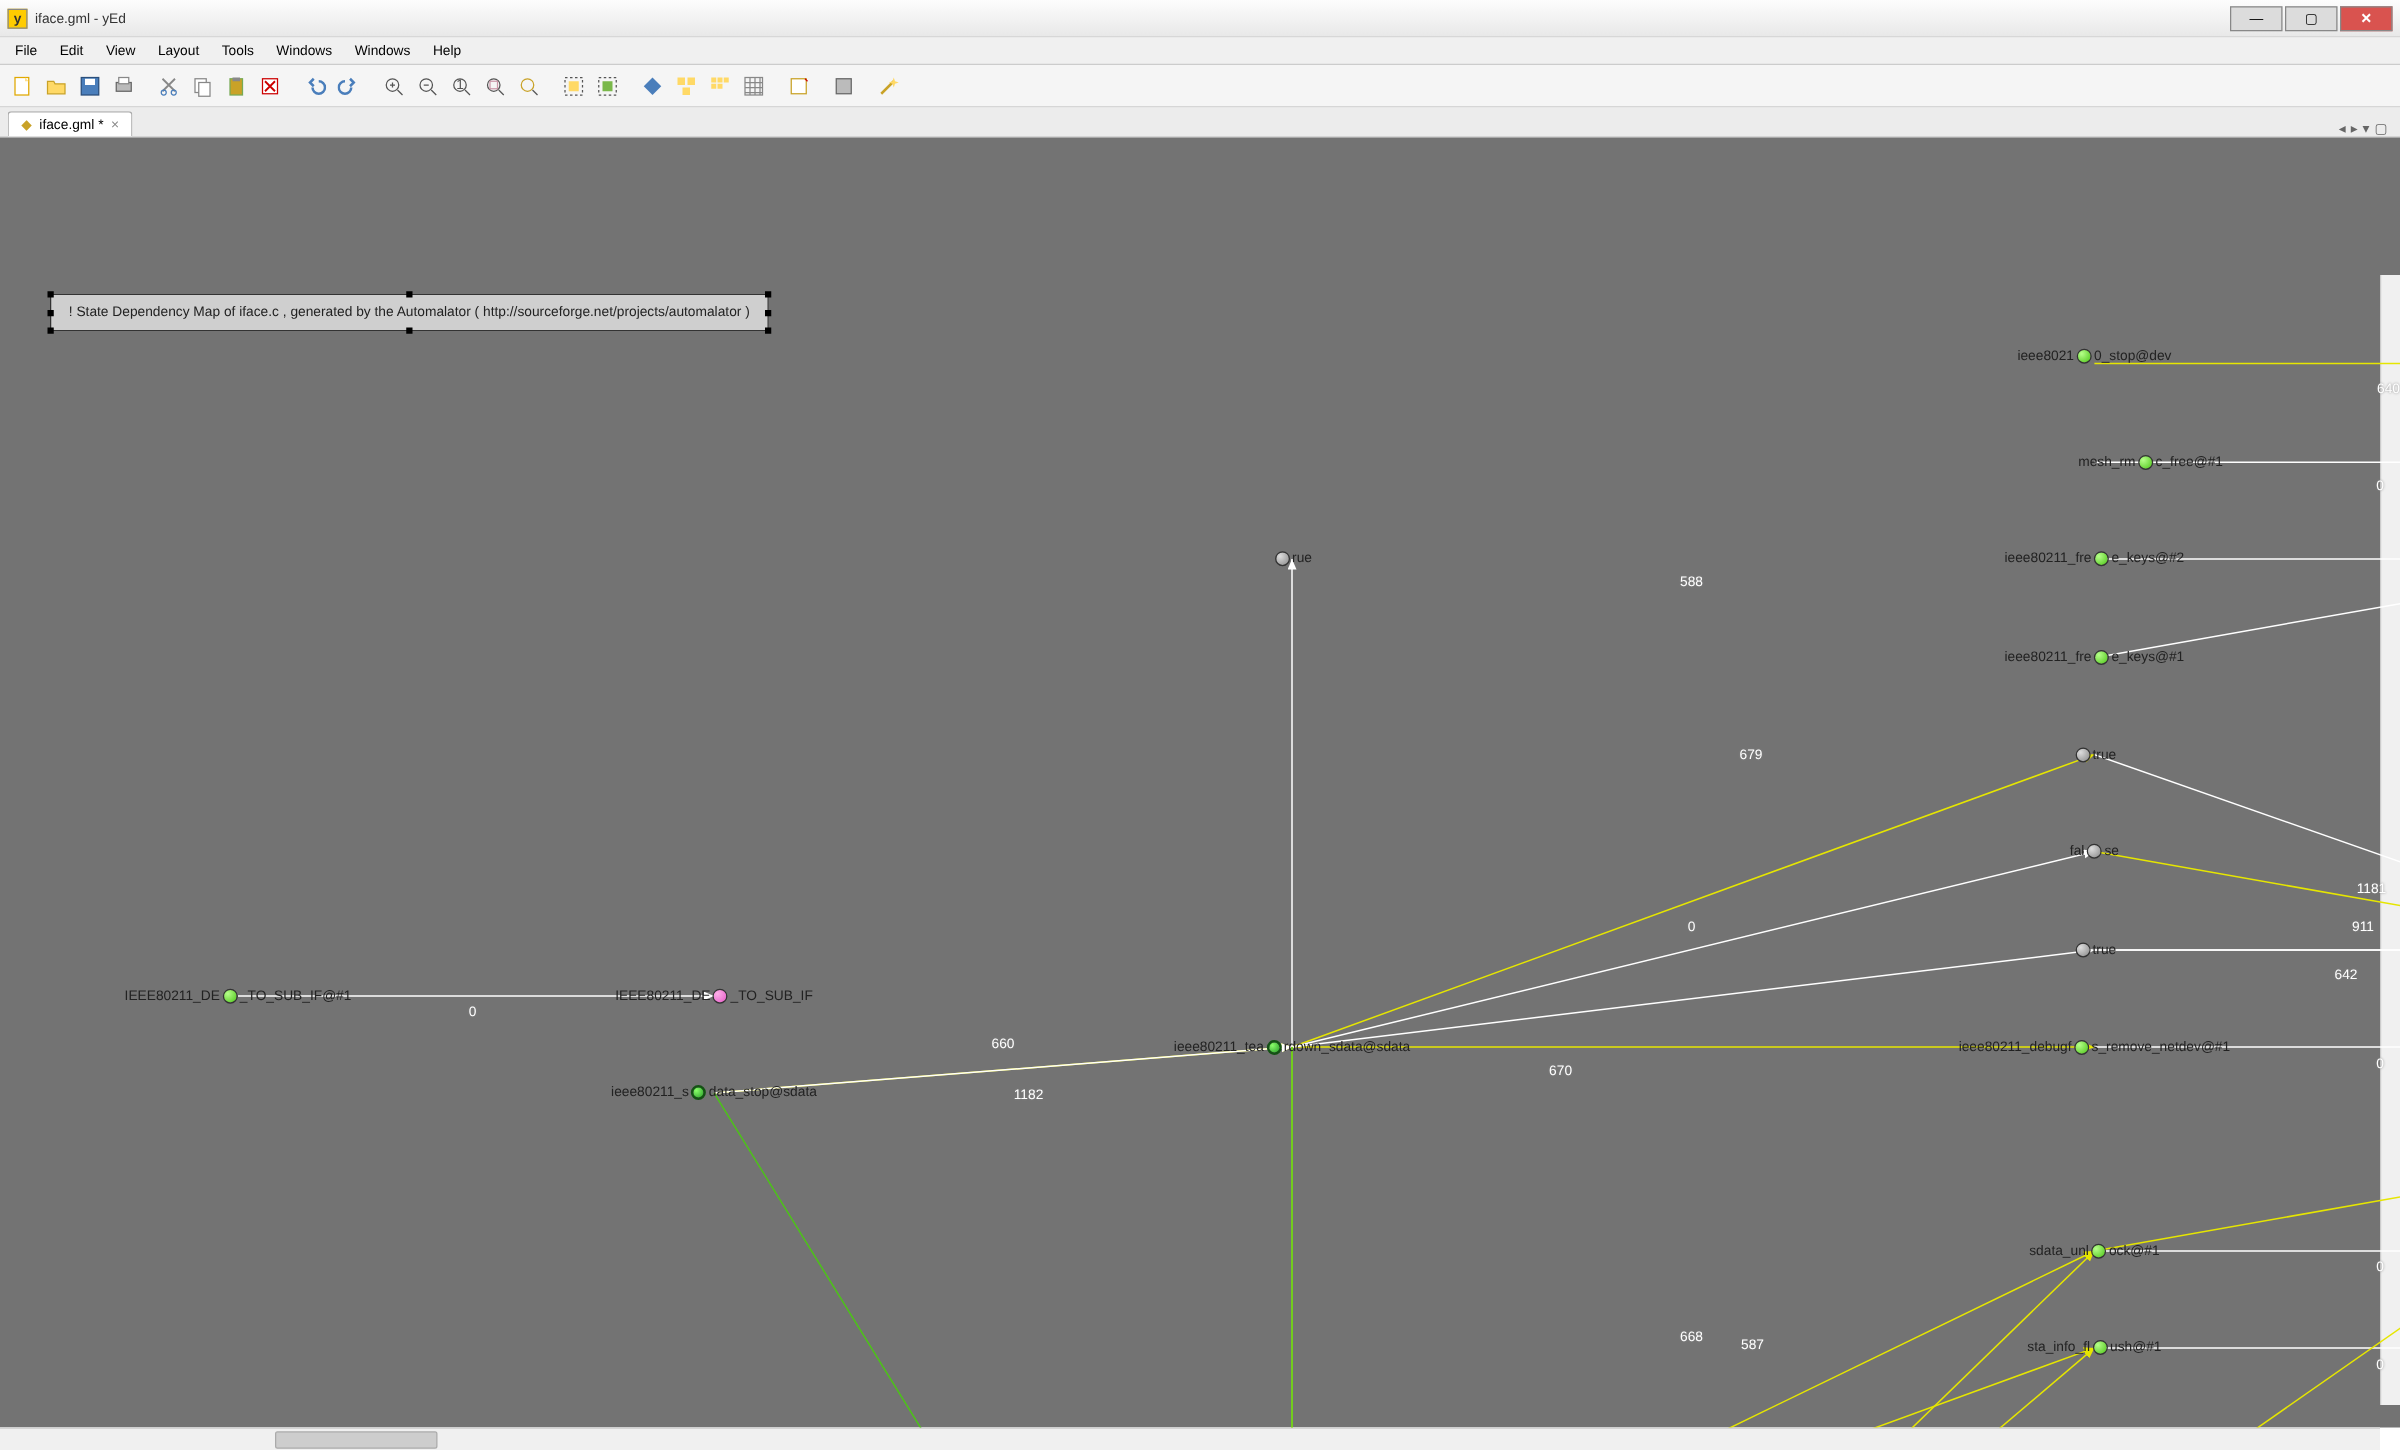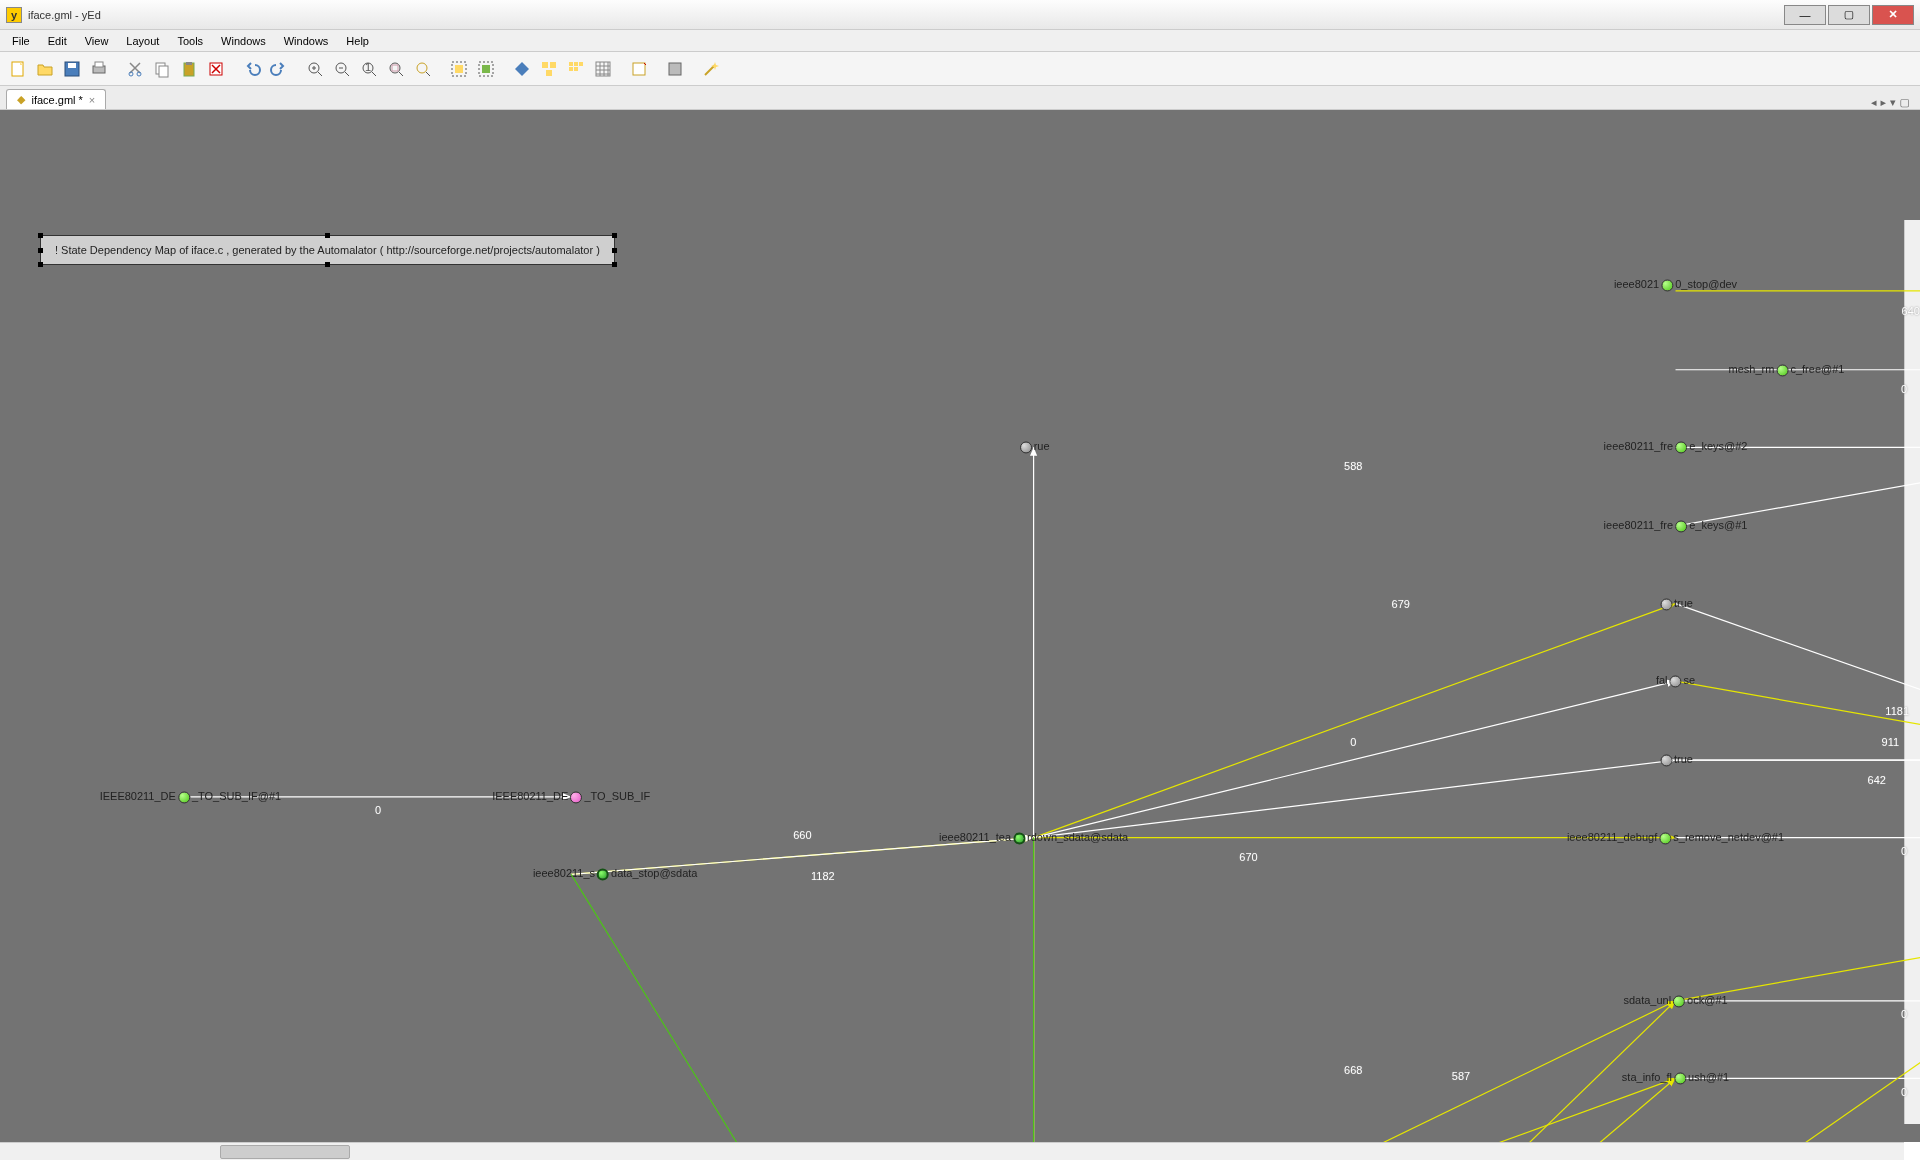--- a/index.html
+++ b/index.html
@@ -313,42 +313,42 @@
         <line x1="2121.6000000000004" y1="1123.3600000000001" x2="2543.2000000000003" y2="1123.3600000000001" stroke="#fff" stroke-width="1.2" marker-end="url(#arr-w)"></line>
         <line x1="2121.6000000000004" y1="1202.24" x2="2556.8" y2="1202.24" stroke="#fff" stroke-width="1.2" marker-end="url(#arr-w)"></line>
         <line x1="2121.6000000000004" y1="1357.2800000000002" x2="2559.52" y2="1357.2800000000002" stroke="#fff" stroke-width="1.2" marker-end="url(#arr-w)"></line>
         <line x1="2121.6000000000004" y1="1434.8000000000002" x2="2543.2000000000003" y2="1434.8000000000002" stroke="#fff" stroke-width="1.2" marker-end="url(#arr-w)"></line>
         <line x1="2121.6000000000004" y1="1513.68" x2="2522.8" y2="1513.68" stroke="#fff" stroke-width="1.2" marker-end="url(#arr-w)"></line>
         <line x1="2121.6000000000004" y1="650.08" x2="2537.76" y2="968.32" stroke="#4cc417" stroke-width="1.2" marker-end="url(#arr-g)"></line>
         <line x1="1675.5200000000002" y1="890.8000000000001" x2="2121.6000000000004" y2="811.9200000000001" stroke="#e6e600" stroke-width="1.2" marker-end="url(#arr-y)"></line>
       </svg>
   <div class="node" style="left: 190.4px; top: 686.8px;"><span>IEEE80211_DE</span><span class="dot g-green"></span><span></span><span>_TO_SUB_IF@#1</span></div>
       <div class="node" style="left: 571.2px; top: 686.8px;"><span>IEEE80211_DE</span><span class="dot g-pink"></span><span></span><span>_TO_SUB_IF</span></div>
-      <div class="node" style="left: 571.2px; top: 764.32px; margin-left: 44px;"><span>ieee80211_s</span><span class="dot g-dgreen"></span><span>data</span><span>_stop@sdata</span></div>
+      <div class="node" style="left: 571.2px; top: 764.32px;"><span>ieee80211_s</span><span class="dot g-dgreen"></span><span>data</span><span>_stop@sdata</span></div>
       <div class="node" style="left: 1033.6px; top: 727.6px;"><span>ieee80211_tea</span><span class="dot g-dgreen"></span><span>rdow</span><span>n_sdata@sdata</span></div>
       <div class="node" style="left: 1033.6px; top: 337.28px;"><span></span><span class="dot g-gray"></span><span></span><span>rue</span></div>
       <div class="node" style="left: 1675.52px; top: 175px;"><span>ieee8021</span><span class="dot g-green"></span><span>0</span><span>_stop@dev</span></div>
-      <div class="node" style="left: 1770px; top: 259.76px; padding-left: 33px;"><span>mesh_rm</span><span class="dot g-green"></span><span>c_f</span><span>ree@#1</span></div>
+      <div class="node" style="left: 1704px; top: 259.76px; padding-left: 33px;"><span>mesh_rm</span><span class="dot g-green"></span><span>c_f</span><span>ree@#1</span></div>
       <div class="node" style="left: 1675.52px; top: 337.28px;"><span>ieee80211_fre</span><span class="dot g-green"></span><span>e</span><span>_keys@#2</span></div>
       <div class="node" style="left: 1675.52px; top: 416.16px;"><span>ieee80211_fre</span><span class="dot g-green"></span><span>e</span><span>_keys@#1</span></div>
       <div class="node" style="left: 1675.52px; top: 493.68px;"><span></span><span class="dot g-gray"></span><span>t</span><span>rue</span></div>
       <div class="node" style="left: 1675.52px; top: 571.2px;"><span>fal</span><span class="dot g-gray"></span><span>se</span><span></span></div>
       <div class="node" style="left: 1675.52px; top: 650.08px;"><span></span><span class="dot g-gray"></span><span>t</span><span>rue</span></div>
       <div class="node" style="left: 1675.52px; top: 727.6px;"><span>ieee80211_debugf</span><span class="dot g-green"></span><span>s_re</span><span>move_netdev@#1</span></div>
       <div class="node" style="left: 1675.52px; top: 890.8px;"><span>sdata_unl</span><span class="dot g-green"></span><span>o</span><span>ck@#1</span></div>
       <div class="node" style="left: 1675.52px; top: 968.32px;"><span>sta_info_fl</span><span class="dot g-green"></span><span>u</span><span>sh@#1</span></div>
       <div class="edge-label" style="left: 378.08px; top: 700.4px;">0</div>
       <div class="edge-label" style="left: 802.4px; top: 724.88px; text-align: center;">660</div>
       <div class="edge-label" style="left: 822.8px; top: 765.68px;">1182</div>
       <div class="edge-label" style="left: 1353.2px; top: 356.32px;">588</div>
       <div class="edge-label" style="left: 1400.8px; top: 493.68px;">679</div>
       <div class="edge-label" style="left: 1353.2px; top: 632.4px;">0</div>
       <div class="edge-label" style="left: 1248.48px; top: 746.64px;">670</div>
       <div class="edge-label" style="left: 1353.2px; top: 960.16px; text-align: right;">668</div>
-      <div class="edge-label" style="left: 1461px; top: 965.6px;">587</div>
+      <div class="edge-label" style="left: 1402px; top: 965.6px;">587</div>
       <div class="edge-label" style="left: 1910.8px; top: 201.28px;">640</div>
       <div class="edge-label" style="left: 1904px; top: 278.8px;">0</div>
       <div class="edge-label" style="left: 1897.2px; top: 601.12px;">1181</div>
       <div class="edge-label" style="left: 1890.4px; top: 632.4px;">911</div>
       <div class="edge-label" style="left: 1876.8px; top: 670.48px;">642</div>
       <div class="edge-label" style="left: 1904px; top: 741.2px;">0</div>
       <div class="edge-label" style="left: 1904px; top: 904.4px;">0</div>
       <div class="edge-label" style="left: 1904px; top: 981.92px;">0</div>
     </div>
   <div class="scroll-v"></div>

